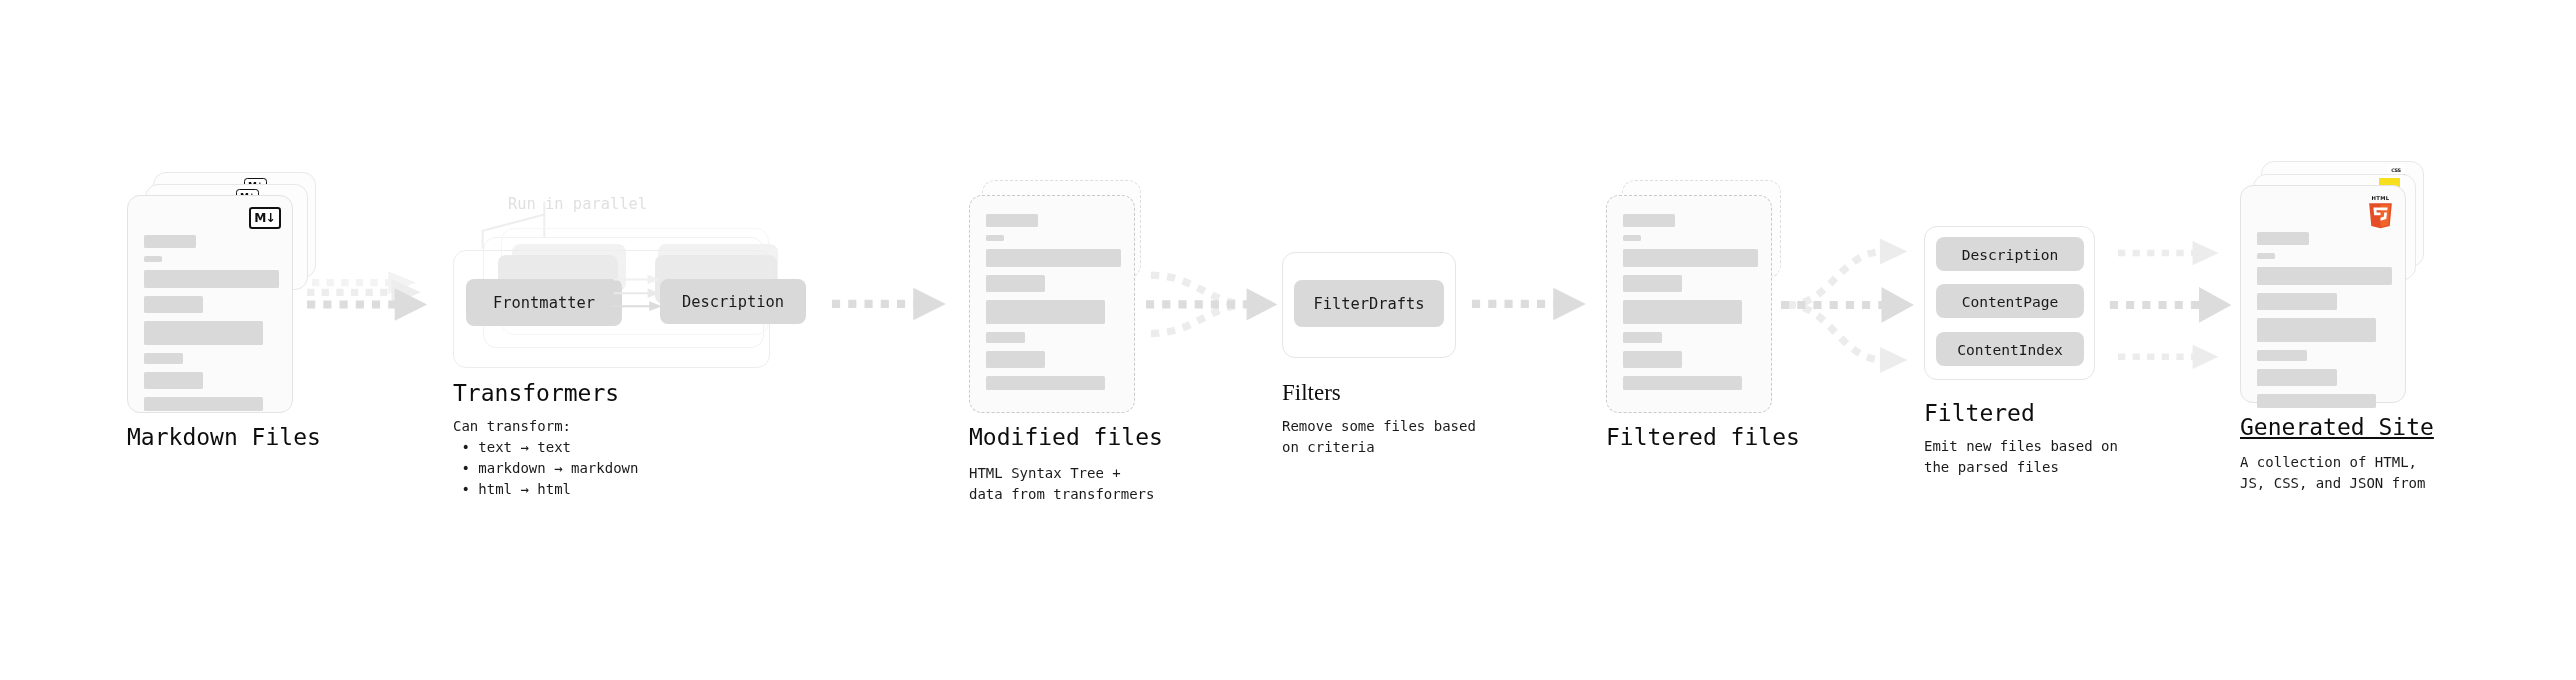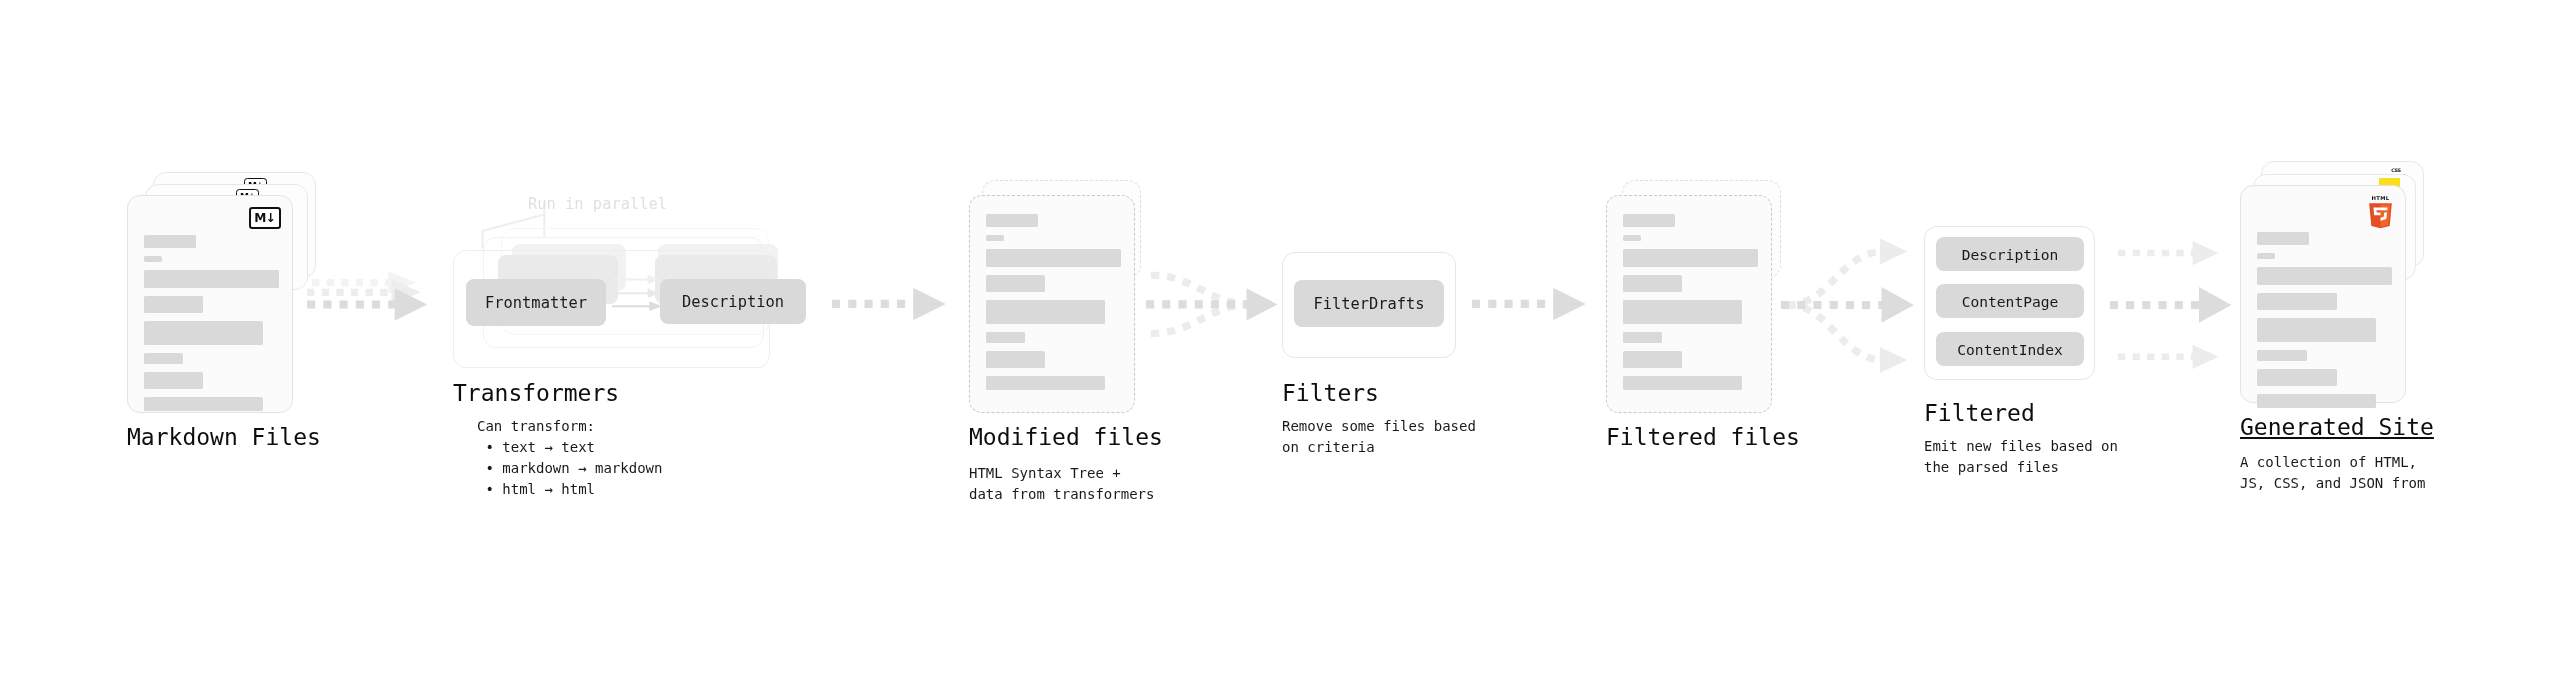--- a/index.html
+++ b/index.html
@@ -147,45 +147,45 @@
     <line x1="0" y1="45" x2="112" y2="45" stroke="#dcdcdc" stroke-width="10" stroke-dasharray="10 10"></line>
     <polygon points="108,25 148,45 108,65" fill="#dcdcdc"></polygon>
   </svg>
 
   <div class="node">
 
     <svg style="left:481px;top:195px;" width="211" height="57" viewBox="0 0 260 70">
       <path d="M2,66 L2,44 L78,24 L78,52" fill="none" stroke="#eeeeee" stroke-width="2.5"></path>
       <path d="M78,24 L78,8" fill="none" stroke="#eeeeee" stroke-width="2.5"></path>
     </svg>
-    <div class="note" style="left:528px;top:195px;text-align:right;">Run in parallel</div>
+    <div class="note" style="left:508px;top:195px;text-align:right;">Run in parallel</div>
 
     <div class="panel g2" style="left:501px;top:228px;width:268px;height:107px;"></div>
     <div class="pill ghost2" style="left:512px;top:244px;width:114px;height:47px;"></div>
     <div class="pill ghost2" style="left:658px;top:244px;width:120px;height:47px;"></div>
 
     <div class="panel g1" style="left:483px;top:237px;width:281px;height:111px;"></div>
     <div class="pill ghost1" style="left:498px;top:255px;width:120px;height:49px;"></div>
     <div class="pill ghost1" style="left:655px;top:255px;width:122px;height:49px;"></div>
 
     <div class="panel" style="left:453px;top:250px;width:317px;height:118px;"></div>
-    <div class="pill" style="left:466px;top:279px;width:140px;height:47px;">Frontmatter</div>
+    <div class="pill" style="left:466px;top:279px;width:156px;height:47px;">Frontmatter</div>
     <div class="pill" style="left:660px;top:279px;width:146px;height:45px;">Description</div>
 
     <svg style="left:612px;top:268px;" width="89" height="65" viewBox="0 0 110 80">
       <line x1="2" y1="14" x2="48" y2="14" stroke="#f0f0f0" stroke-width="2.5"></line>
       <polygon points="44,8 58,14 44,20" fill="#f0f0f0"></polygon>
       <line x1="2" y1="31" x2="48" y2="31" stroke="#e9e9e9" stroke-width="2.5"></line>
       <polygon points="44,25 58,31 44,37" fill="#e9e9e9"></polygon>
       <line x1="0" y1="47" x2="50" y2="47" stroke="#dcdcdc" stroke-width="2.5"></line>
       <polygon points="46,41 62,47 46,53" fill="#dcdcdc"></polygon>
     </svg>
 
     <div class="title" style="left:453px;top:380px;">Transformers</div>
-    <div class="desc" style="left:453px;top:416px;margin-left:24px;">Can transform:
+    <div class="desc" style="left:453px;top:416px;">Can transform:
  • text → text
  • markdown → markdown
  • html → html</div>
   </div>
 
   <svg style="left:832px;top:281px;" width="130" height="49" viewBox="0 0 160 60">
     <line x1="0" y1="28" x2="104" y2="28" stroke="#dcdcdc" stroke-width="10" stroke-dasharray="10 10"></line>
     <polygon points="100,8 140,28 100,48" fill="#dcdcdc"></polygon>
   </svg>
 
@@ -211,21 +211,21 @@
   <svg style="left:1146px;top:257px;" width="146" height="98" viewBox="0 0 180 120">
     <path d="M6,22 C60,22 78,58 128,58" fill="none" stroke="#ececec" stroke-width="9" stroke-dasharray="10 10"></path>
     <path d="M6,94 C60,94 78,58 128,58" fill="none" stroke="#ececec" stroke-width="9" stroke-dasharray="10 10"></path>
     <line x1="0" y1="58" x2="128" y2="58" stroke="#dcdcdc" stroke-width="10" stroke-dasharray="10 10"></line>
     <polygon points="124,38 162,58 124,78" fill="#dcdcdc"></polygon>
   </svg>
 
   <div class="node">
     <div class="panel solid" style="left:1282px;top:252px;width:174px;height:106px;"></div>
     <div class="pill" style="left:1294px;top:280px;width:150px;height:47px;">FilterDrafts</div>
-    <div class="title" style="left:1282px;top:380px;">Filters</div>
+    <div class="title" style="left:1282px;top:380px;font-family:Liberation Serif, serif;">Filters</div>
     <div class="desc" style="left:1282px;top:416px;">Remove some files based
 on criteria</div>
   </div>
 
   <svg style="left:1472px;top:281px;" width="130" height="49" viewBox="0 0 160 60">
     <line x1="0" y1="28" x2="104" y2="28" stroke="#dcdcdc" stroke-width="10" stroke-dasharray="10 10"></line>
     <polygon points="100,8 140,28 100,48" fill="#dcdcdc"></polygon>
   </svg>
 
   <div class="node">

